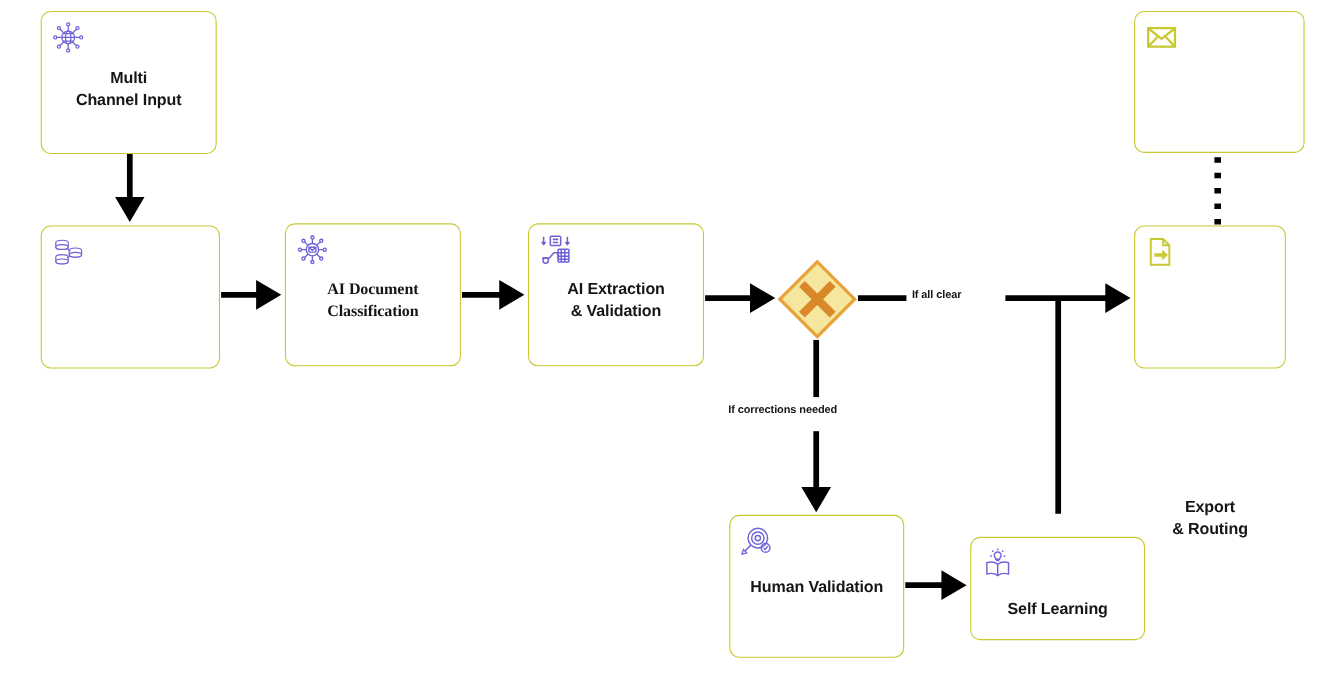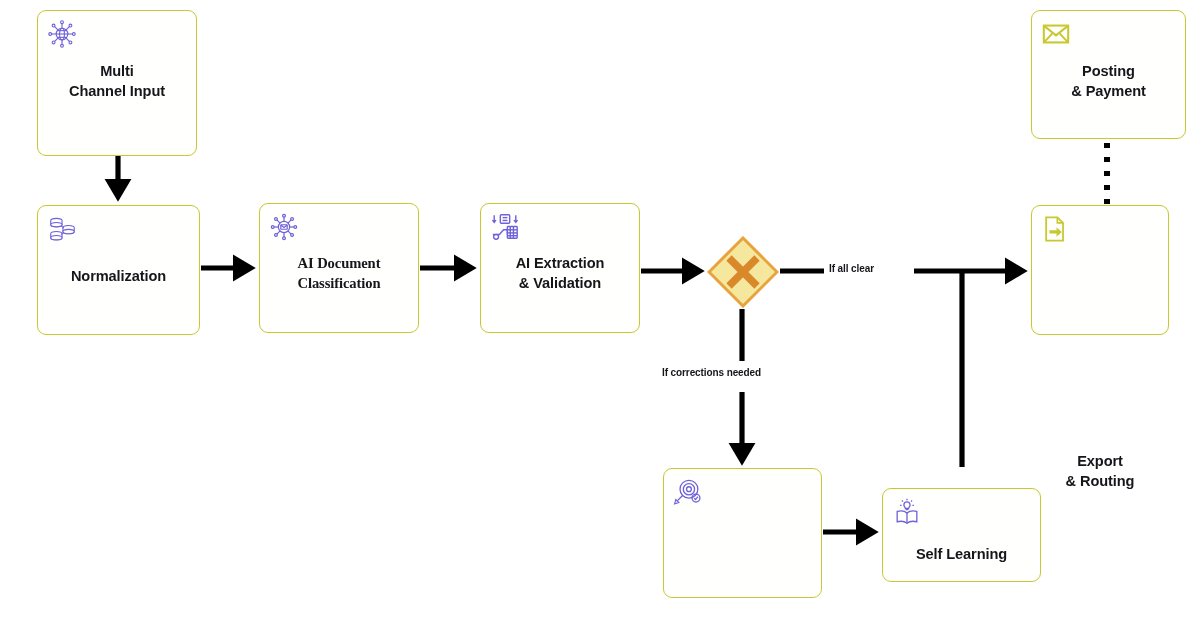--- a/index.html
+++ b/index.html
@@ -13,21 +13,21 @@
         font-weight:bold;color:#15161a;font-size:14.6px;line-height:20px;
         letter-spacing:-0.1px;}
   .node .ico{position:absolute;left:9px;top:8px;width:30px;height:30px;}
 
   .gateway{position:absolute;}
 
   .edgelabel{position:absolute;font-weight:bold;font-size:10px;
         color:#15161a;white-space:nowrap;letter-spacing:-0.1px;}
 
   
-  #n-multi    {left:37px;  top:10px;  width:160px; height:146px;}
+  #n-multi    {left:37px;  top:10px;  width:160px; height:130px;}
   #n-norm     {left:37px;  top:205px; width:163px; height:130px;}
   #n-class    {left:259px; top:203px; width:160px; height:130px;font-family:Liberation Serif, serif;}
   #n-extract  {left:480px; top:203px; width:160px; height:130px;padding-left:28px;}
   #n-post     {left:1031px;top:10px;  width:155px; height:129px;}
   #n-export   {left:1031px;top:205px; width:138px; height:130px;}
   #n-human    {left:663px; top:468px; width:159px; height:130px;}
   #n-self     {left:882px; top:488px; width:159px; height:94px;}
 
   #n-multi   .label{top:50px;}
   #n-norm    .label{top:60px;}
@@ -139,21 +139,20 @@
         <ellipse cx="10" cy="21" rx="6" ry="2.3"></ellipse>
         <path d="M4 21v4.3c0 1.3 2.7 2.3 6 2.3s6-1 6-2.3V21"></path>
         <ellipse cx="10" cy="25.2" rx="6" ry="2.3"></ellipse>
       </g>
       <g fill="none" stroke="#6f62d8" stroke-width="1.1">
         <line x1="15" y1="12.5" x2="18" y2="15"></line>
         <line x1="15" y1="22" x2="18" y2="19.5"></line>
       </g>
     </svg>
   </span>
-  <div class="label">Normalization</div>
 </div>
 
 <div class="node" id="n-class">
   <span class="ico">
     <svg viewBox="0 0 32 32" width="30" height="30">
       <g fill="none" stroke="#6f62d8" stroke-width="1.3">
         <circle cx="16" cy="16" r="6"></circle>
         <rect x="12.6" y="13.6" width="6.8" height="4.8" rx="0.6"></rect>
         <path d="M12.6 13.9 L16 16.6 L19.4 13.9"></path>
         <line x1="16" y1="10" x2="16" y2="5.3"></line>
@@ -216,20 +215,21 @@
         <circle cx="17" cy="13" r="9.5"></circle>
         <circle cx="17" cy="13" r="6"></circle>
         <circle cx="17" cy="13" r="2.6"></circle>
         <line x1="10.2" y1="19.8" x2="4.5" y2="25.5"></line>
         <path d="M3 24 l-1.3 4.6 l4.6 -1.3 z" stroke-width="1.2"></path>
         <circle cx="24.5" cy="22.5" r="4.2"></circle>
         <path d="M22.6 22.6 L24 24 L26.6 20.9" stroke-width="1.4"></path>
       </g>
     </svg>
   </span>
+  <div class="label">Human Validation</div>
 </div>
 
 <div class="node" id="n-self">
   <span class="ico">
     <svg viewBox="0 0 32 32" width="30" height="30">
       <g fill="none" stroke="#6f62d8" stroke-width="1.4">
         <path d="M16 5.2 a3.3 3.3 0 0 1 3.3 3.3 c0 1.7 -1.3 2.3 -1.5 3.6 h-3.6 c-0.2 -1.3 -1.5 -1.9 -1.5 -3.6 A3.3 3.3 0 0 1 16 5.2 z"></path>
         <line x1="14.4" y1="13.4" x2="17.6" y2="13.4"></line>
         <line x1="16" y1="1.8" x2="16" y2="3.4"></line>
         <line x1="10.6" y1="3.8" x2="11.7" y2="4.9"></line>
@@ -265,24 +265,20 @@
 <div class="node" id="n-post">
   <span class="ico">
     <svg viewBox="0 0 32 32" width="30" height="30">
       <g fill="none" stroke="#c8c832" stroke-width="2.2">
         <rect x="3" y="7" width="26" height="18"></rect>
         <path d="M3.6 7.6 L16 17.4 L28.4 7.6"></path>
         <path d="M3.6 24.4 L12 15.6 M28.4 24.4 L20 15.6"></path>
       </g>
     </svg>
   </span>
-  <div class="label">
-    <span>Posting</span><br>
-    <span>&amp; Payment</span>
-  </div>
 </div>
 
 <div class="gateway" id="gw">
   <svg viewBox="0 0 72 72" width="72" height="72">
     <polygon points="36,2 70,36 36,70 2,36" fill="#f5e79e" stroke="#e8a33d" stroke-width="3"></polygon>
     <g stroke="#d9882a" stroke-width="7.5" stroke-linecap="butt">
       <line x1="22" y1="22" x2="50" y2="50"></line>
       <line x1="50" y1="22" x2="22" y2="50"></line>
     </g>
   </svg>

